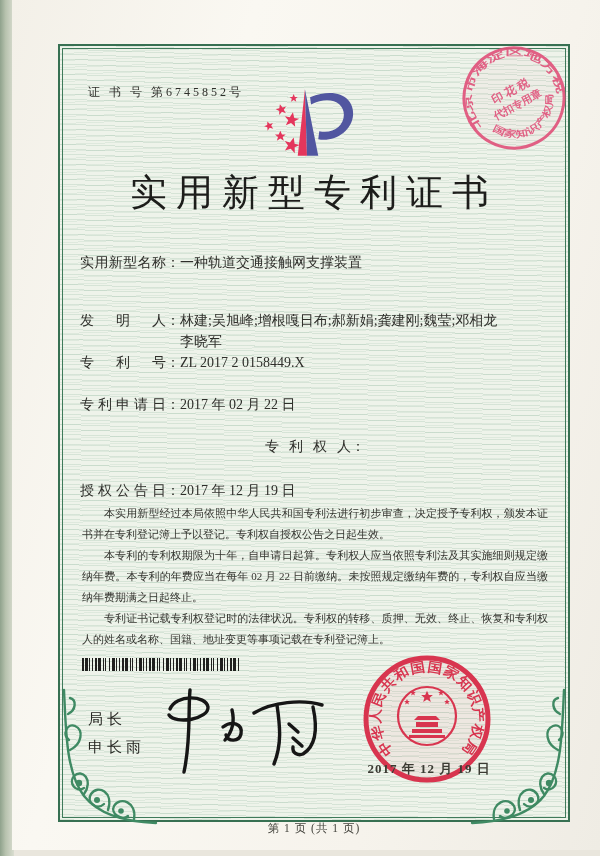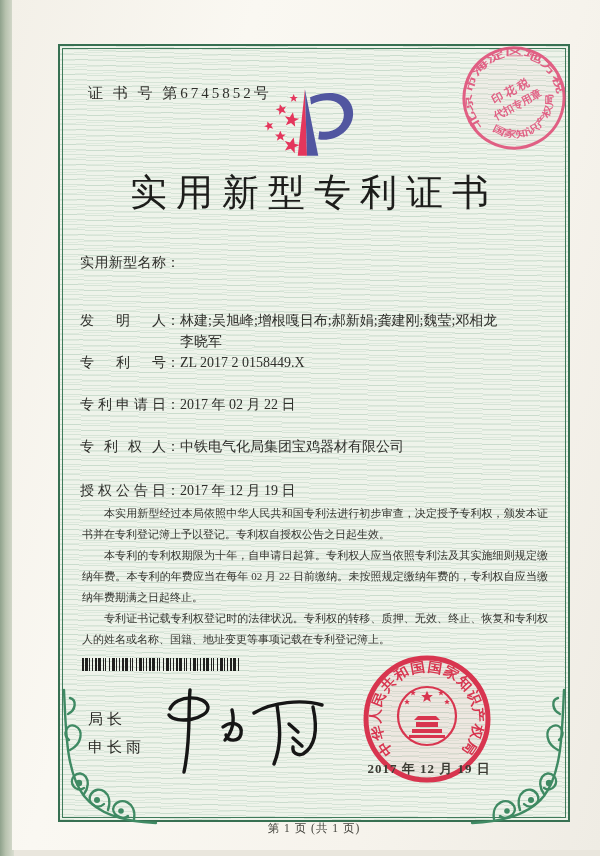--- a/index.html
+++ b/index.html
@@ -24,21 +24,21 @@
     background-color:#eef3ea;
     background-image:
       repeating-linear-gradient(2deg, rgba(116,166,136,0.20) 0 1px, rgba(0,0,0,0) 1px 5px),
       repeating-linear-gradient(178deg, rgba(116,166,136,0.13) 0 1px, rgba(0,0,0,0) 1px 7px);
   }
   .frame-inner {
     position:absolute; inset:2px; border:1px solid #3f7a5a; pointer-events:none;
   }
   .cert-no {
     position:absolute; left:28px; top:38px;
-    font-size:15px; letter-spacing:3px; color:#2e2e2a;
+    font-size:12px; letter-spacing:3px; color:#2e2e2a;
   }
   .logo { position:absolute; left:196px; top:38px; width:104px; height:82px; }
   .title {
     position:absolute; left:0; top:122px; width:100%; text-align:center;
     font-size:37px; font-weight:normal; letter-spacing:9px; color:#1d1d1b;
   }
   .field-row { position:absolute; left:20px; right:18px; display:flex; font-size:14px; color:#2e2e2a; line-height:21px; }
   .field-label { width:86px; text-align:justify; text-align-last:justify; flex:0 0 86px; }
   .field-colon { flex:0 0 auto; }
   .field-value { flex:1 1 auto; }
@@ -129,40 +129,40 @@
       <use href="#star" transform="translate(12,41) scale(0.48) rotate(-20)" fill="#e4365c"></use>
       <use href="#star" transform="translate(23,51) scale(0.55)" fill="#e4365c"></use>
       <use href="#star" transform="translate(34,60) scale(0.8) rotate(15)" fill="#e4365c"></use>
     </svg>
 
     <div class="title">实用新型专利证书</div>
 
     <div class="field-row row-0">
       <span class="field-label">实用新型名称</span>
         <span class="field-colon">：</span>
+      <span class="field-value">一种轨道交通接触网支撑装置</span>
     </div>
     <div class="field-row row-1">
       <span class="field-label">发明人</span>
         <span class="field-colon">：</span>
       <span class="field-value"><span>林建;吴旭峰;增根嘎日布;郝新娟;龚建刚;魏莹;邓相龙</span><br><span>李晓军</span></span>
     </div>
     <div class="field-row row-2">
       <span class="field-label">专利号</span>
         <span class="field-colon">：</span>
       <span class="field-value">ZL 2017 2 0158449.X</span>
     </div>
     <div class="field-row row-3">
       <span class="field-label">专利申请日</span>
         <span class="field-colon">：</span>
       <span class="field-value">2017 年 02 月 22 日</span>
     </div>
     <div class="field-row row-4">
       <span class="field-label">专利权人</span>
         <span class="field-colon">：</span>
-      <span class="field-value">中铁电气化局集团宝鸡器材有限公司</span>
     </div>
     <div class="field-row row-5">
       <span class="field-label">授权公告日</span>
         <span class="field-colon">：</span>
       <span class="field-value">2017 年 12 月 19 日</span>
     </div>
 
     <div class="paras">
       <p>本实用新型经过本局依照中华人民共和国专利法进行初步审查，决定授予专利权，颁发本证书并在专利登记簿上予以登记。专利权自授权公告之日起生效。</p>
       <p>本专利的专利权期限为十年，自申请日起算。专利权人应当依照专利法及其实施细则规定缴纳年费。本专利的年费应当在每年 02 月 22 日前缴纳。未按照规定缴纳年费的，专利权自应当缴纳年费期满之日起终止。</p>

